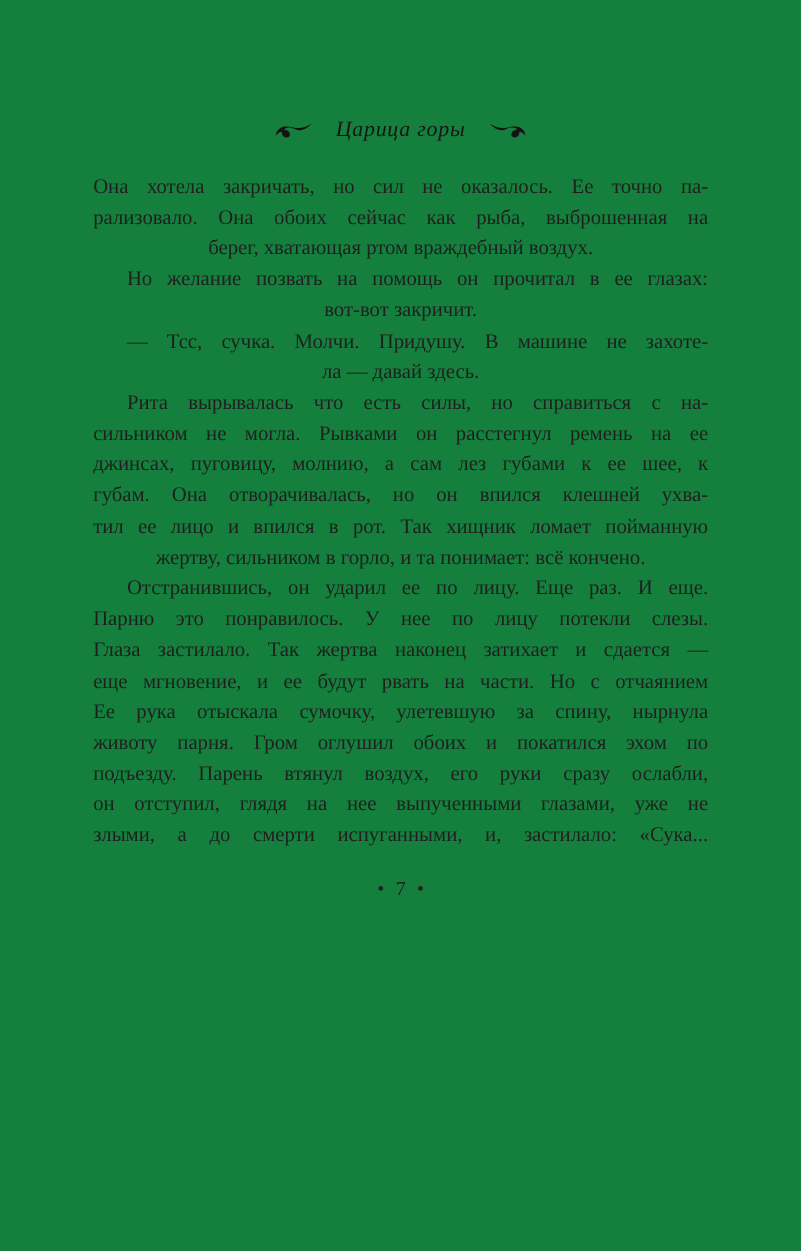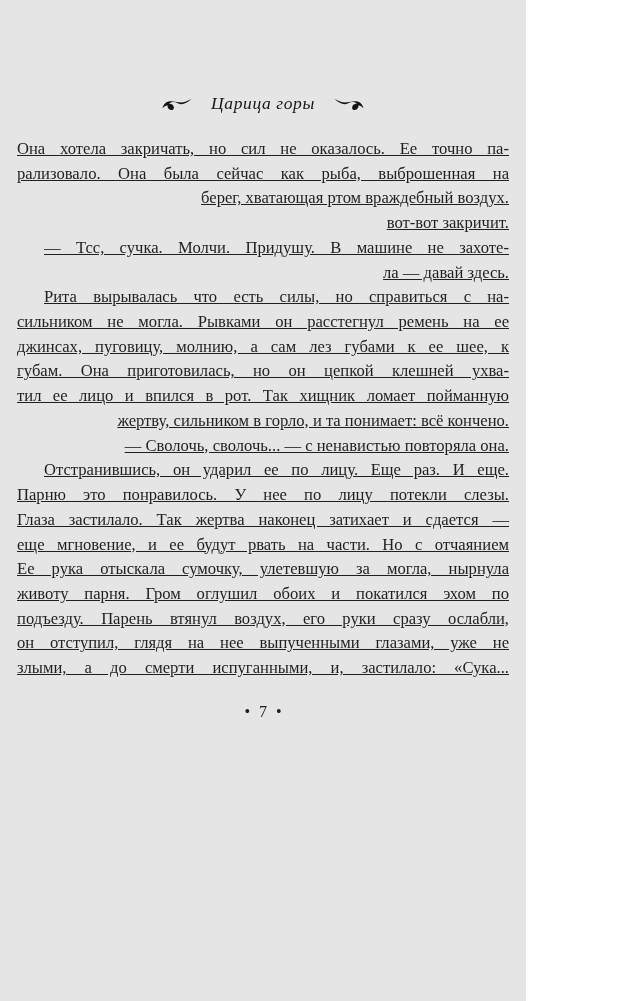--- a/index.html
+++ b/index.html
@@ -5,24 +5,24 @@
   html, body { margin: 0; padding: 0; }
   body {
     width: 641px;
     height: 1001px;
     background: #ffffff;
     font-family: "Liberation Serif", serif;
     color: #1f1f1f;
   }
   .page {
     position: relative;
-    width: 526px;
+    width: 641px;
     height: 1001px;
     overflow: hidden;
-    background: #e5e5e5;
+    background: #15803d;
   }
   .page-header {
     display: flex;
     align-items: center;
     justify-content: center;
     gap: 18px;
     margin-top: 92px;
     height: 22px;
   }
   .title {
@@ -32,27 +32,26 @@
     letter-spacing: 0.6px;
     margin: 0;
     color: #161616;
   }
   .ornament { display: flex; align-items: center; color: #141414; }
   .ornament svg { display: block; }
   .ornament.right svg { transform: scaleX(-1); }
   .text-block {
     width: 492px;
     margin: 23px auto 0 auto;
-    text-decoration: underline;
   }
   .line {
     font-size: 16.6px;
     line-height: 24.72px;
     height: 24.72px;
-    text-align: right;
+    text-align: center;
     overflow: visible;
   }
   .line.fill {
     text-align: justify;
     text-align-last: justify;
   }
   .paragraph.indent .line:first-child { text-indent: 27px; }
   .page-footer {
     display: flex;
     justify-content: center;
@@ -78,47 +77,45 @@
     <span class="ornament right">
       <svg width="32" height="15" viewBox="0 0 32 15" fill="currentColor" aria-hidden="true">
         <path d="M30.5 2.8 C25 8.3 20.5 9.3 16.8 7.2 C13.5 5.3 10.2 5.6 8.0 7.6 C10.8 7.9 12.3 9.0 12.8 10.9 C13.3 12.9 11.9 14.2 10.1 14.0 C7.8 13.7 6.3 11.8 6.5 9.3 C4.6 9.6 3.0 10.7 1.5 12.6 C2.2 8.2 5.0 5.6 8.9 5.2 C12.2 4.9 14.8 5.9 17.6 6.3 C21.7 6.9 25.9 5.7 30.5 2.8 Z"></path>
       </svg>
     </span>
   </header>
 
   <main class="text-block" id="text-block">
       <div class="paragraph">
         <div class="line fill">Она хотела закричать, но сил не оказалось. Ее точно па-</div>
-        <div class="line fill">рализовало. Она была сейчас как рыба, выброшенная на</div>
+        <div class="line fill">рализовало. Она обоих сейчас как рыба, выброшенная на</div>
         <div class="line">берег, хватающая ртом враждебный воздух.</div>
       </div>
       <div class="paragraph indent">
+        <div class="line fill">Но желание позвать на помощь он прочитал в ее глазах:</div>
         <div class="line">вот-вот закричит.</div>
       </div>
       <div class="paragraph indent">
         <div class="line fill">— Тсс, сучка. Молчи. Придушу. В машине не захоте-</div>
         <div class="line">ла — давай здесь.</div>
       </div>
       <div class="paragraph indent">
         <div class="line fill">Рита вырывалась что есть силы, но справиться с на-</div>
         <div class="line fill">сильником не могла. Рывками он расстегнул ремень на ее</div>
         <div class="line fill">джинсах, пуговицу, молнию, а сам лез губами к ее шее, к</div>
-        <div class="line fill">губам. Она приготовилась, но он цепкой клешней ухва-</div>
+        <div class="line fill">губам. Она отворачивалась, но он впился клешней ухва-</div>
         <div class="line fill">тил ее лицо и впился в рот. Так хищник ломает пойманную</div>
         <div class="line">жертву, сильником в горло, и та понимает: всё кончено.</div>
-      </div>
-      <div class="paragraph indent">
-        <div class="line">— Сволочь, сволочь... — с ненавистью повторяла она.</div>
       </div>
       <div class="paragraph indent">
         <div class="line fill">Отстранившись, он ударил ее по лицу. Еще раз. И еще.</div>
         <div class="line fill">Парню это понравилось. У нее по лицу потекли слезы.</div>
         <div class="line fill">Глаза застилало. Так жертва наконец затихает и сдается —</div>
         <div class="line fill">еще мгновение, и ее будут рвать на части. Но с отчаянием</div>
-        <div class="line fill">Ее рука отыскала сумочку, улетевшую за могла, нырнула</div>
+        <div class="line fill">Ее рука отыскала сумочку, улетевшую за спину, нырнула</div>
         <div class="line fill">животу парня. Гром оглушил обоих и покатился эхом по</div>
         <div class="line fill">подъезду. Парень втянул воздух, его руки сразу ослабли,</div>
         <div class="line fill">он отступил, глядя на нее выпученными глазами, уже не</div>
         <div class="line fill">злыми, а до смерти испуганными, и, застилало: «Сука...</div>
       </div>
     </main>
 
   <footer class="page-footer">
     <span>•</span>
     <span>7</span>

